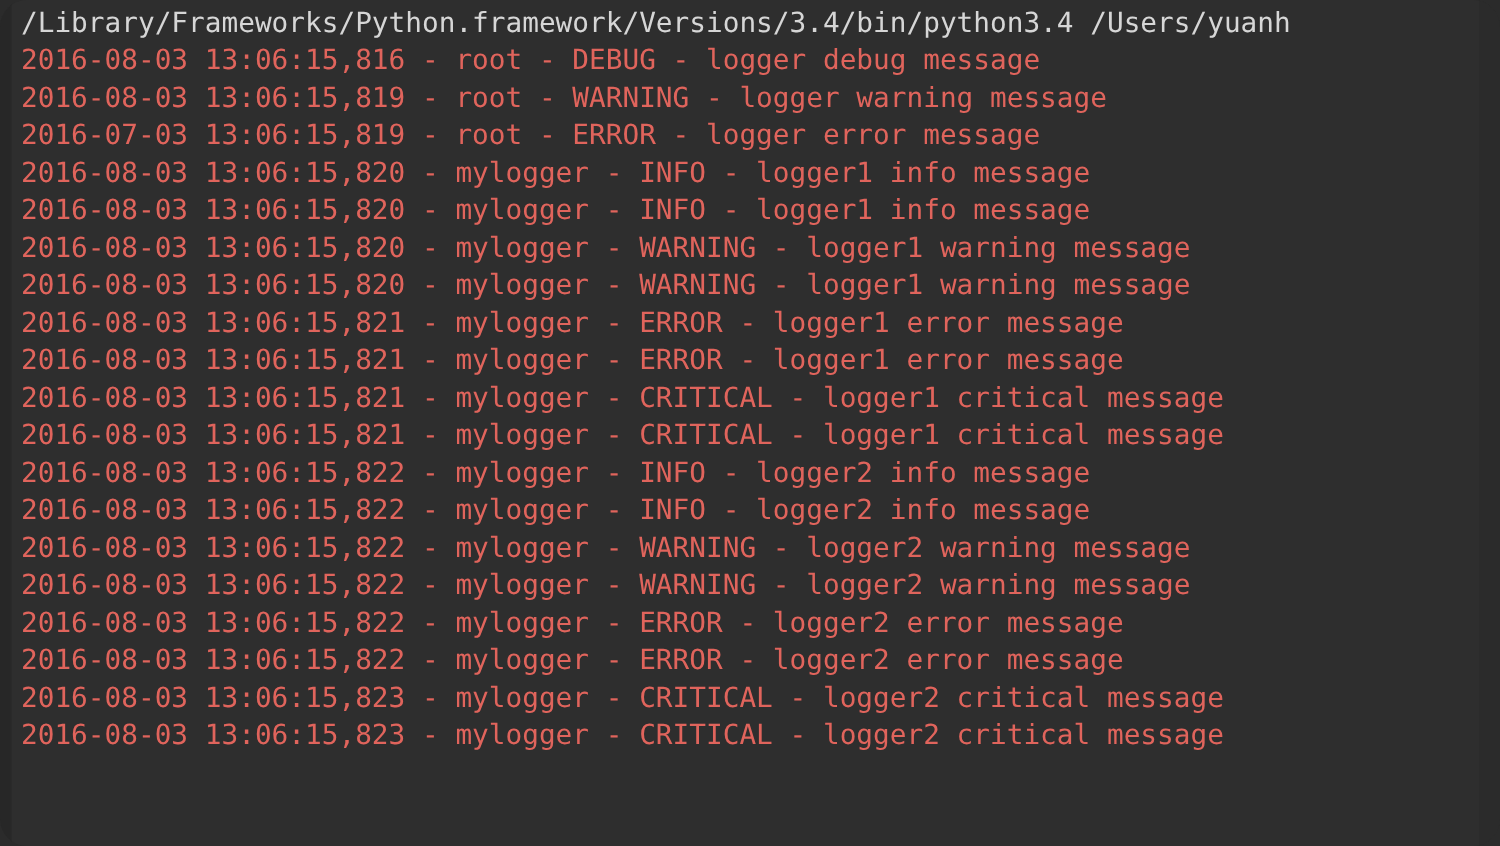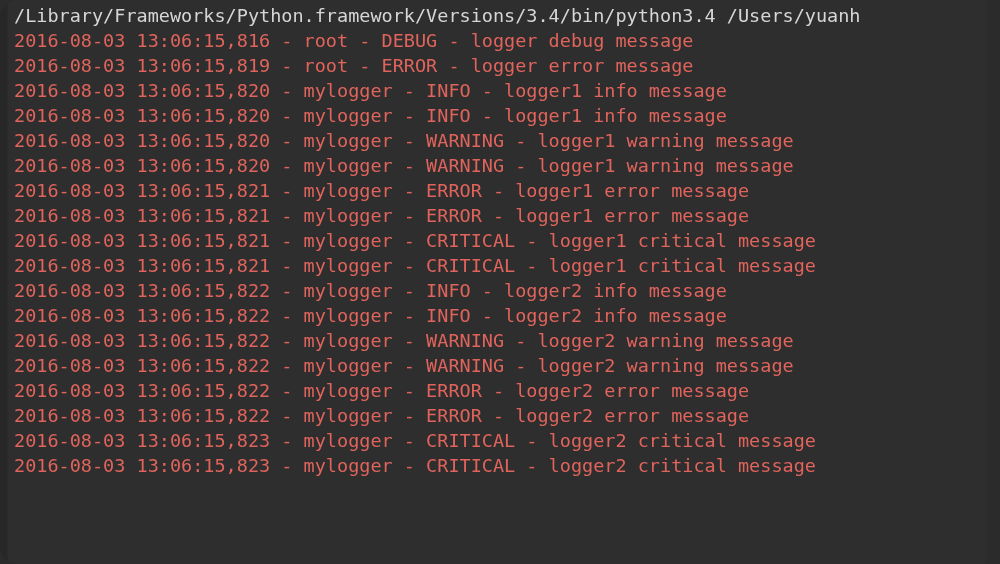--- a/index.html
+++ b/index.html
@@ -91,21 +91,22 @@
 <body>
 
 <div id="console-pane">
 
   <div id="console-gutter"></div>
 
   <div id="console-output">
     <div class="console-line line-interpreter">/Library/Frameworks/Python.framework/Versions/3.4/bin/python3.4 /Users/yuanh</div>
 
   <div class="console-line line-log"><span>2016-08-03 13:06:15,816 - root - DEBUG - logger debug message</span></div>
-      <div class="console-line line-log"><span>2016-08-03 13:06:15,819 - root - ERROR - logger error message</span></div>
+      <div class="console-line line-log"><span>2016-08-03 13:06:15,819 - root - WARNING - logger warning message</span></div>
+      <div class="console-line line-log"><span>2016-07-03 13:06:15,819 - root - ERROR - logger error message</span></div>
       <div class="console-line line-log"><span>2016-08-03 13:06:15,820 - mylogger - INFO - logger1 info message</span></div>
       <div class="console-line line-log"><span>2016-08-03 13:06:15,820 - mylogger - INFO - logger1 info message</span></div>
       <div class="console-line line-log"><span>2016-08-03 13:06:15,820 - mylogger - WARNING - logger1 warning message</span></div>
       <div class="console-line line-log"><span>2016-08-03 13:06:15,820 - mylogger - WARNING - logger1 warning message</span></div>
       <div class="console-line line-log"><span>2016-08-03 13:06:15,821 - mylogger - ERROR - logger1 error message</span></div>
       <div class="console-line line-log"><span>2016-08-03 13:06:15,821 - mylogger - ERROR - logger1 error message</span></div>
       <div class="console-line line-log"><span>2016-08-03 13:06:15,821 - mylogger - CRITICAL - logger1 critical message</span></div>
       <div class="console-line line-log"><span>2016-08-03 13:06:15,821 - mylogger - CRITICAL - logger1 critical message</span></div>
       <div class="console-line line-log"><span>2016-08-03 13:06:15,822 - mylogger - INFO - logger2 info message</span></div>
       <div class="console-line line-log"><span>2016-08-03 13:06:15,822 - mylogger - INFO - logger2 info message</span></div>

